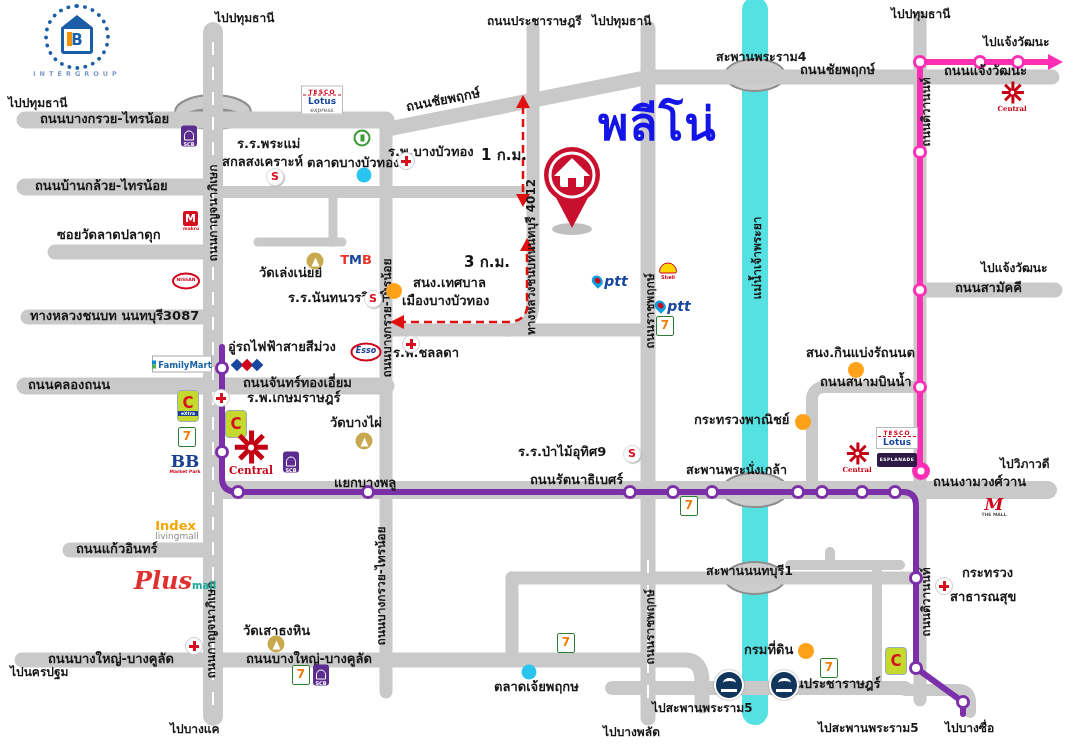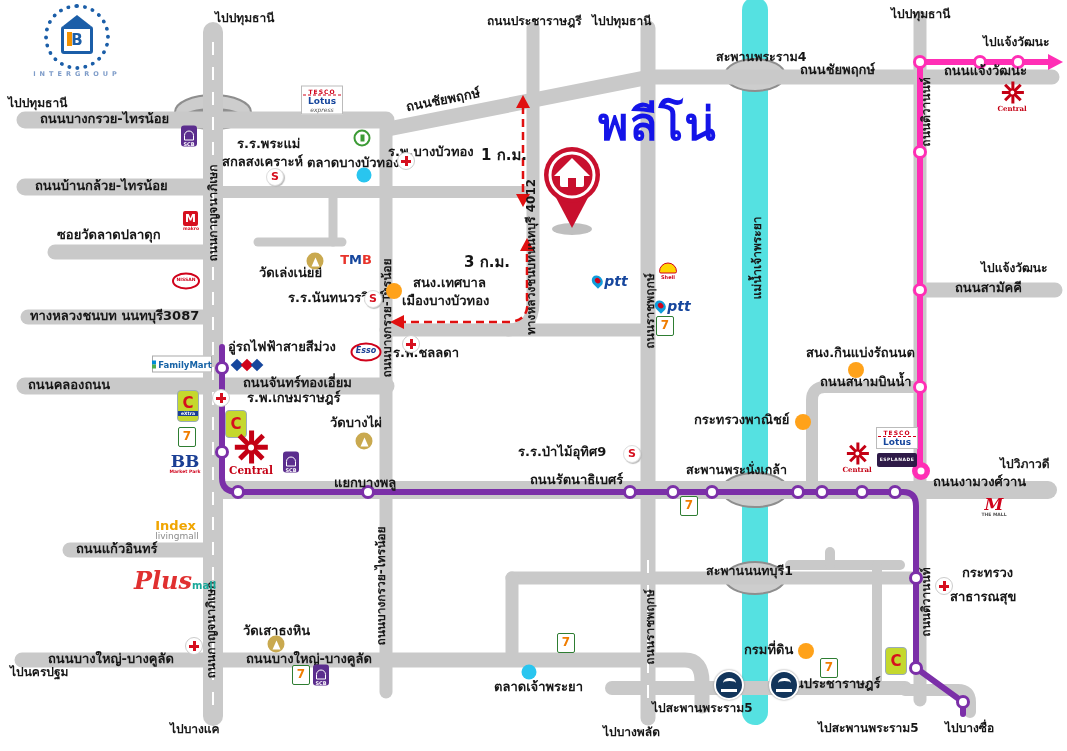--- a/index.html
+++ b/index.html
@@ -203,21 +203,21 @@
       <div class="lbl k-poi" style="left: 413px; top: 276px;">สนง.เทศบาล</div>
       <div class="lbl k-poi" style="left: 402px; top: 294px;">เมืองบางบัวทอง</div>
       <div class="lbl k-poi" style="left: 393px; top: 346px;">ร.พ.ชลลดา</div>
       <div class="lbl k-poi" style="left: 228px; top: 340px;">อู่รถไฟฟ้าสายสีม่วง</div>
       <div class="lbl k-poi" style="left: 247px; top: 391px;">ร.พ.เกษมราษฎร์</div>
       <div class="lbl k-poi" style="left: 330px; top: 416px;">วัดบางไผ่</div>
       <div class="lbl k-poi" style="left: 518px; top: 445px;">ร.ร.ป่าไม้อุทิศ9</div>
       <div class="lbl k-poi" style="left: 806px; top: 346px;">สนง.กินแบ่งรัถนนต</div>
       <div class="lbl k-poi" style="left: 694px; top: 413px;">กระทรวงพาณิชย์</div>
       <div class="lbl k-poi" style="left: 243px; top: 624px;">วัดเสาธงหิน</div>
-      <div class="lbl k-poi" style="left: 494px; top: 680px;">ตลาดเจ้าพระยา</div>
+      <div class="lbl k-poi" style="left: 494px; top: 680px;">ตลาดเจ้ยพฤกษ</div>
       <div class="lbl k-poi" style="left: 744px; top: 643px;">กรมที่ดิน</div>
       <div class="lbl k-poi" style="left: 962px; top: 566px;">กระทรวง</div>
       <div class="lbl k-poi" style="left: 950px; top: 590px;">สาธารณสุข</div>
       <div class="lbl k-dist" style="left: 481px; top: 148px;">1 ก.ม.</div>
       <div class="lbl k-dist" style="left: 464px; top: 255px;">3 ก.ม.</div>
     </div>
   <div id="pois-layer">
       <div class="poi" style="left: 189px; top: 136px;">
         <div style="width:16px;height:21px;background:#5b2d8e;border-radius:3px;color:#fff;display:flex;flex-direction:column;align-items:center;justify-content:flex-end;">
       <div style="width:8px;height:8px;border:1.5px solid #fff;border-radius:50% 50% 0 0;"></div>

